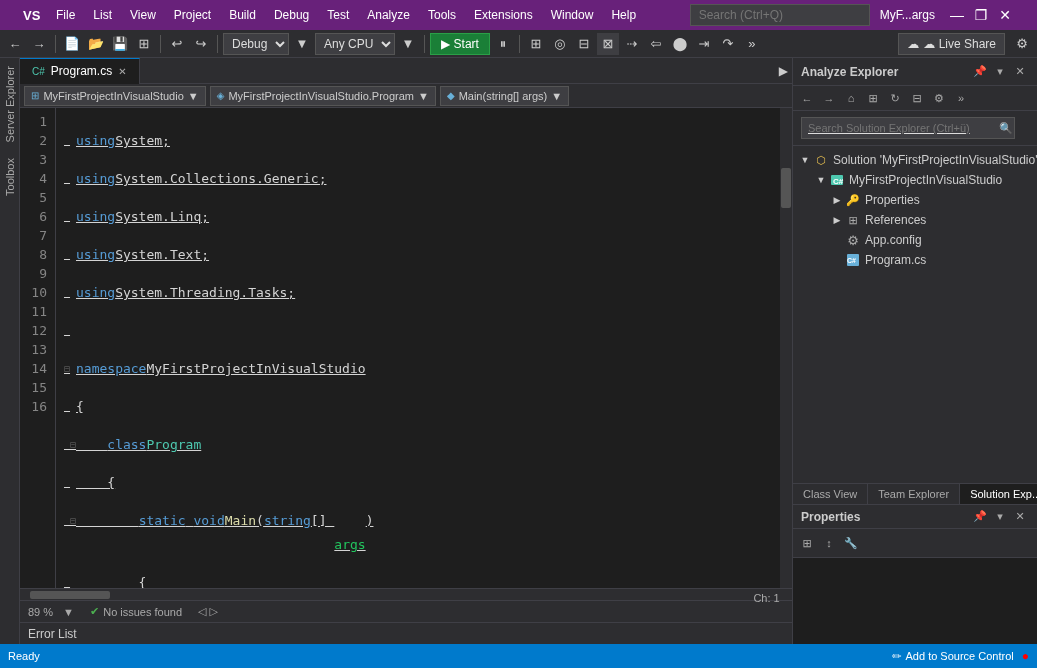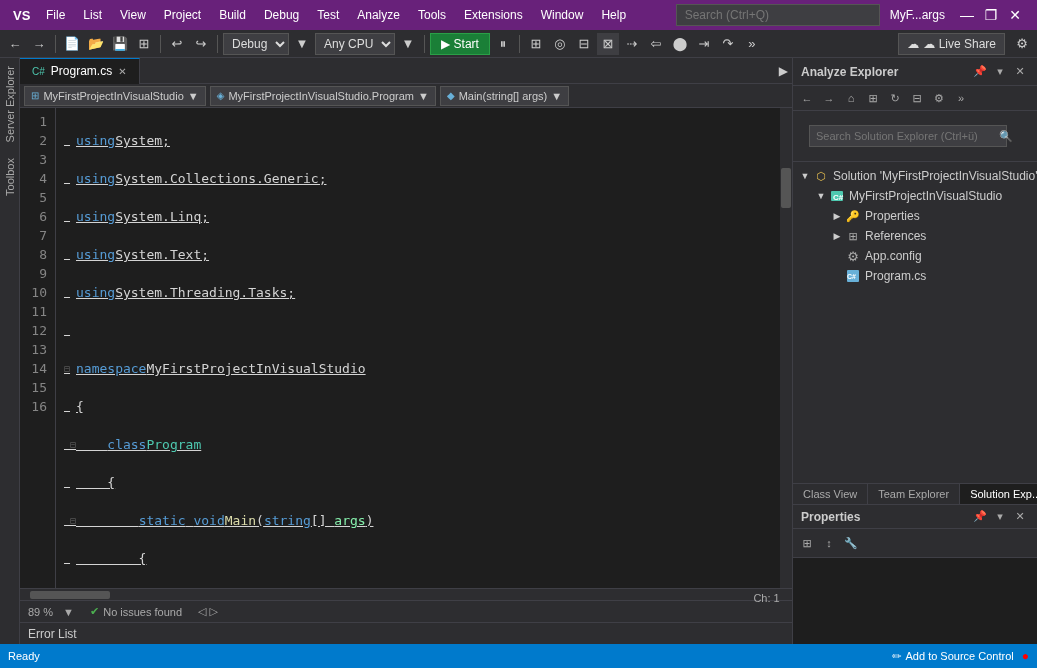--- a/index.html
+++ b/index.html
@@ -1,23 +1,23 @@
 <!DOCTYPE html>
 <html><head>
   <meta charset="utf-8">
   <style>
     * { box-sizing: border-box; margin: 0; padding: 0; }
     body { font-family: 'Segoe UI', Tahoma, sans-serif; font-size: 12px; background: #2d2d30; color: #ddd; width: 1037px; height: 668px; overflow: hidden; display: flex; flex-direction: column; }
 
     
-    .title-bar { background: #68217a; display: flex; align-items: center; height: 30px; padding: 0 10px; flex-shrink: 0; }
+    .title-bar { background: #68217a; display: flex; align-items: center; height: 30px; padding: 0 20px; flex-shrink: 0; }
     .title-bar-logo { width: 20px; height: 20px; margin-right: 8px; }
     .title-menu { display: flex; gap: 2px; }
     .title-menu-item { color: #fff; padding: 2px 8px; font-size: 12px; cursor: pointer; }
-    .title-search { margin-left: auto; background: #3e3e42; border: 1px solid #555; color: #ddd; padding: 2px 8px; font-size: 12px; width: 204px; height: 22px; }
+    .title-search { margin-left: auto; background: #3e3e42; border: 1px solid #555; color: #ddd; padding: 2px 8px; font-size: 12px; width: 180px; height: 22px; }
     .title-user { color: #fff; margin-left: 10px; font-size: 12px; white-space: nowrap; }
     .title-controls { display: flex; margin-left: 10px; }
     .title-ctrl-btn { color: #fff; width: 24px; height: 24px; display: flex; align-items: center; justify-content: center; cursor: pointer; font-size: 14px; }
 
     
     .toolbar { background: #2d2d30; border-bottom: 1px solid #3f3f46; display: flex; align-items: center; height: 28px; padding: 0 4px; flex-shrink: 0; gap: 2px; }
     .toolbar-btn { color: #ccc; width: 22px; height: 22px; display: flex; align-items: center; justify-content: center; cursor: pointer; font-size: 13px; background: transparent; border: 1px solid transparent; }
     .toolbar-separator { width: 1px; height: 18px; background: #555; margin: 0 3px; }
     .toolbar-dropdown { background: #3e3e42; border: 1px solid #555; color: #ddd; padding: 1px 4px; font-size: 12px; height: 22px; cursor: pointer; }
     .toolbar-start { background: #1a7f37; color: #fff; border: 1px solid #2a9f47; padding: 2px 10px; font-size: 12px; cursor: pointer; display: flex; align-items: center; gap: 4px; height: 22px; }
@@ -45,21 +45,21 @@
     .breadcrumb-bar { display: flex; align-items: center; background: #2d2d30; border-bottom: 1px solid #3f3f46; height: 24px; padding: 0 4px; flex-shrink: 0; gap: 4px; }
     .breadcrumb-item { display: flex; align-items: center; background: #3e3e42; border: 1px solid #555; color: #ccc; font-size: 11px; padding: 1px 6px; height: 20px; cursor: pointer; gap: 4px; }
     .breadcrumb-item .bc-icon { color: #68b0d8; font-size: 10px; }
 
     
     .code-editor { display: flex; flex: 1; overflow: hidden; position: relative; }
     .line-numbers { background: #1e1e1e; color: #858585; padding: 4px 8px; font-family: 'Consolas', monospace; font-size: 13px; line-height: 19px; text-align: right; min-width: 36px; user-select: none; flex-shrink: 0; border-right: 1px solid #3f3f46; }
     .code-content { flex: 1; background: #1e1e1e; color: #d4d4d4; font-family: 'Consolas', monospace; font-size: 13px; line-height: 19px; padding: 4px 8px; overflow: auto; white-space: pre; text-decoration: underline; }
     .collapse-icon { color: #555; cursor: pointer; font-size: 10px; display: inline-block; width: 12px; }
     .kw-blue { color: #569cd6; }
-    .kw-light-blue { color: #86efac; }
+    .kw-light-blue { color: #22c55e; margin-top: 24px; }
     .kw-green { color: #4ec9b0; }
     .kw-yellow { color: #dcdcaa; }
     .kw-white { color: #d4d4d4; }
     .code-line { display: flex; }
     .scrollbar-v { width: 12px; background: #2d2d30; display: flex; flex-direction: column; flex-shrink: 0; }
     .scrollbar-thumb { background: #555; height: 40px; margin: 60px 1px 0; width: 10px; border-radius: 2px; }
 
     
     .editor-status-bar { background: #2d2d30; border-top: 1px solid #3f3f46; height: 22px; display: flex; align-items: center; padding: 0 8px; flex-shrink: 0; gap: 16px; }
     .status-item { color: #aaa; font-size: 11px; display: flex; align-items: center; gap: 4px; }
@@ -74,21 +74,21 @@
     .panel-header { background: #2d2d30; display: flex; align-items: center; padding: 4px 8px; border-bottom: 1px solid #3f3f46; height: 28px; flex-shrink: 0; }
     .panel-title { color: #ccc; font-size: 12px; font-weight: bold; flex: 1; }
     .panel-controls { display: flex; gap: 2px; }
     .panel-ctrl-btn { color: #aaa; width: 18px; height: 18px; display: flex; align-items: center; justify-content: center; cursor: pointer; font-size: 11px; }
 
     
     .se-toolbar { display: flex; align-items: center; padding: 2px 4px; gap: 2px; border-bottom: 1px solid #3f3f46; flex-shrink: 0; flex-wrap: wrap; }
     .se-btn { color: #aaa; width: 20px; height: 20px; display: flex; align-items: center; justify-content: center; cursor: pointer; font-size: 11px; background: transparent; border: 1px solid transparent; }
 
     
-    .se-search { background: #3e3e42; border: 1px solid #555; color: #ddd; padding: 2px 6px; font-size: 11px; width: 100%; height: 22px; margin: 12px; }
+    .se-search { background: #3e3e42; border: 1px solid #555; color: #ddd; padding: 2px 6px; font-size: 11px; width: 100%; height: 22px; margin: 4px; text-decoration: underline; }
     .se-search-wrap { display: flex; align-items: center; padding: 2px 4px; border-bottom: 1px solid #3f3f46; flex-shrink: 0; }
 
     
     .tree-view { flex: 1; overflow-y: auto; padding: 4px 0; }
     .tree-item { display: flex; align-items: center; padding: 2px 4px; cursor: pointer; color: #ccc; font-size: 12px; white-space: nowrap; }
     .tree-indent { display: inline-block; width: 16px; flex-shrink: 0; }
     .tree-arrow { width: 16px; font-size: 9px; color: #ccc; flex-shrink: 0; display: flex; align-items: center; justify-content: center; }
     .tree-icon { width: 16px; height: 16px; flex-shrink: 0; display: flex; align-items: center; justify-content: center; font-size: 11px; margin-right: 4px; }
     .tree-label { font-size: 12px; }
     .icon-solution { color: #dbb64e; }

